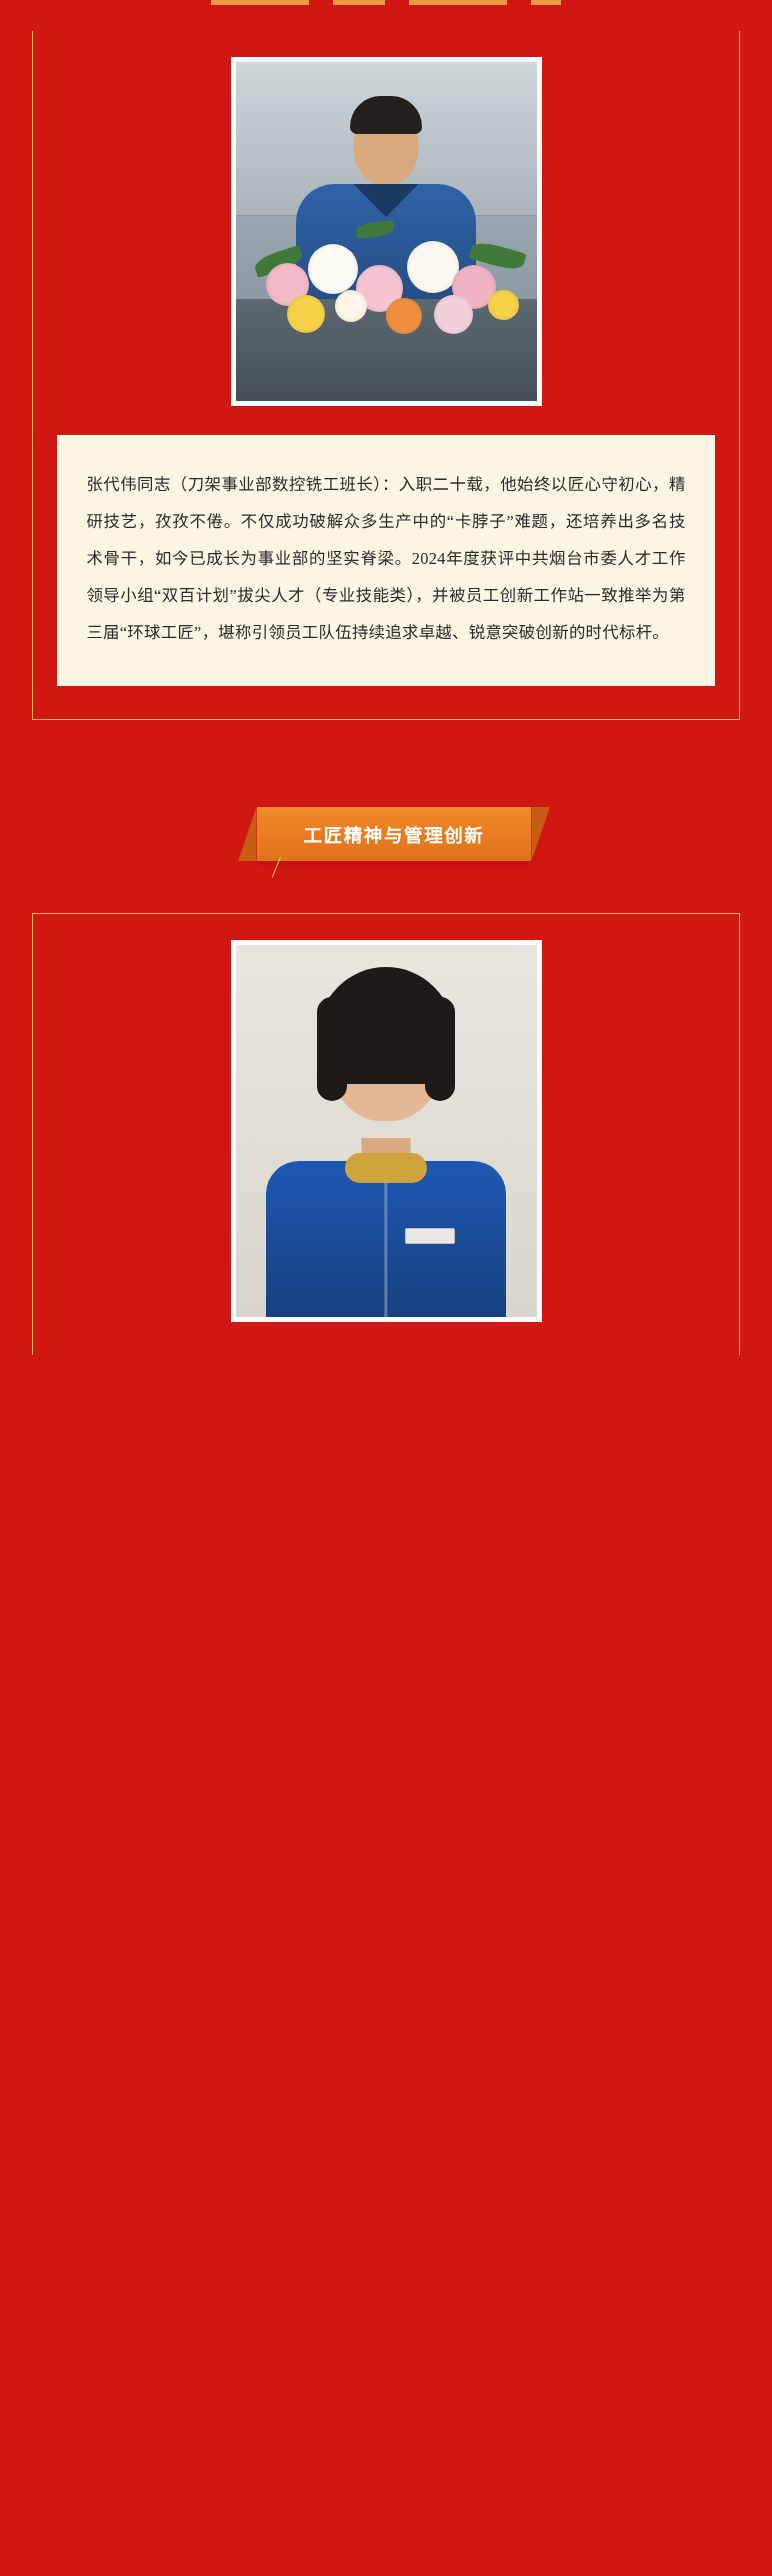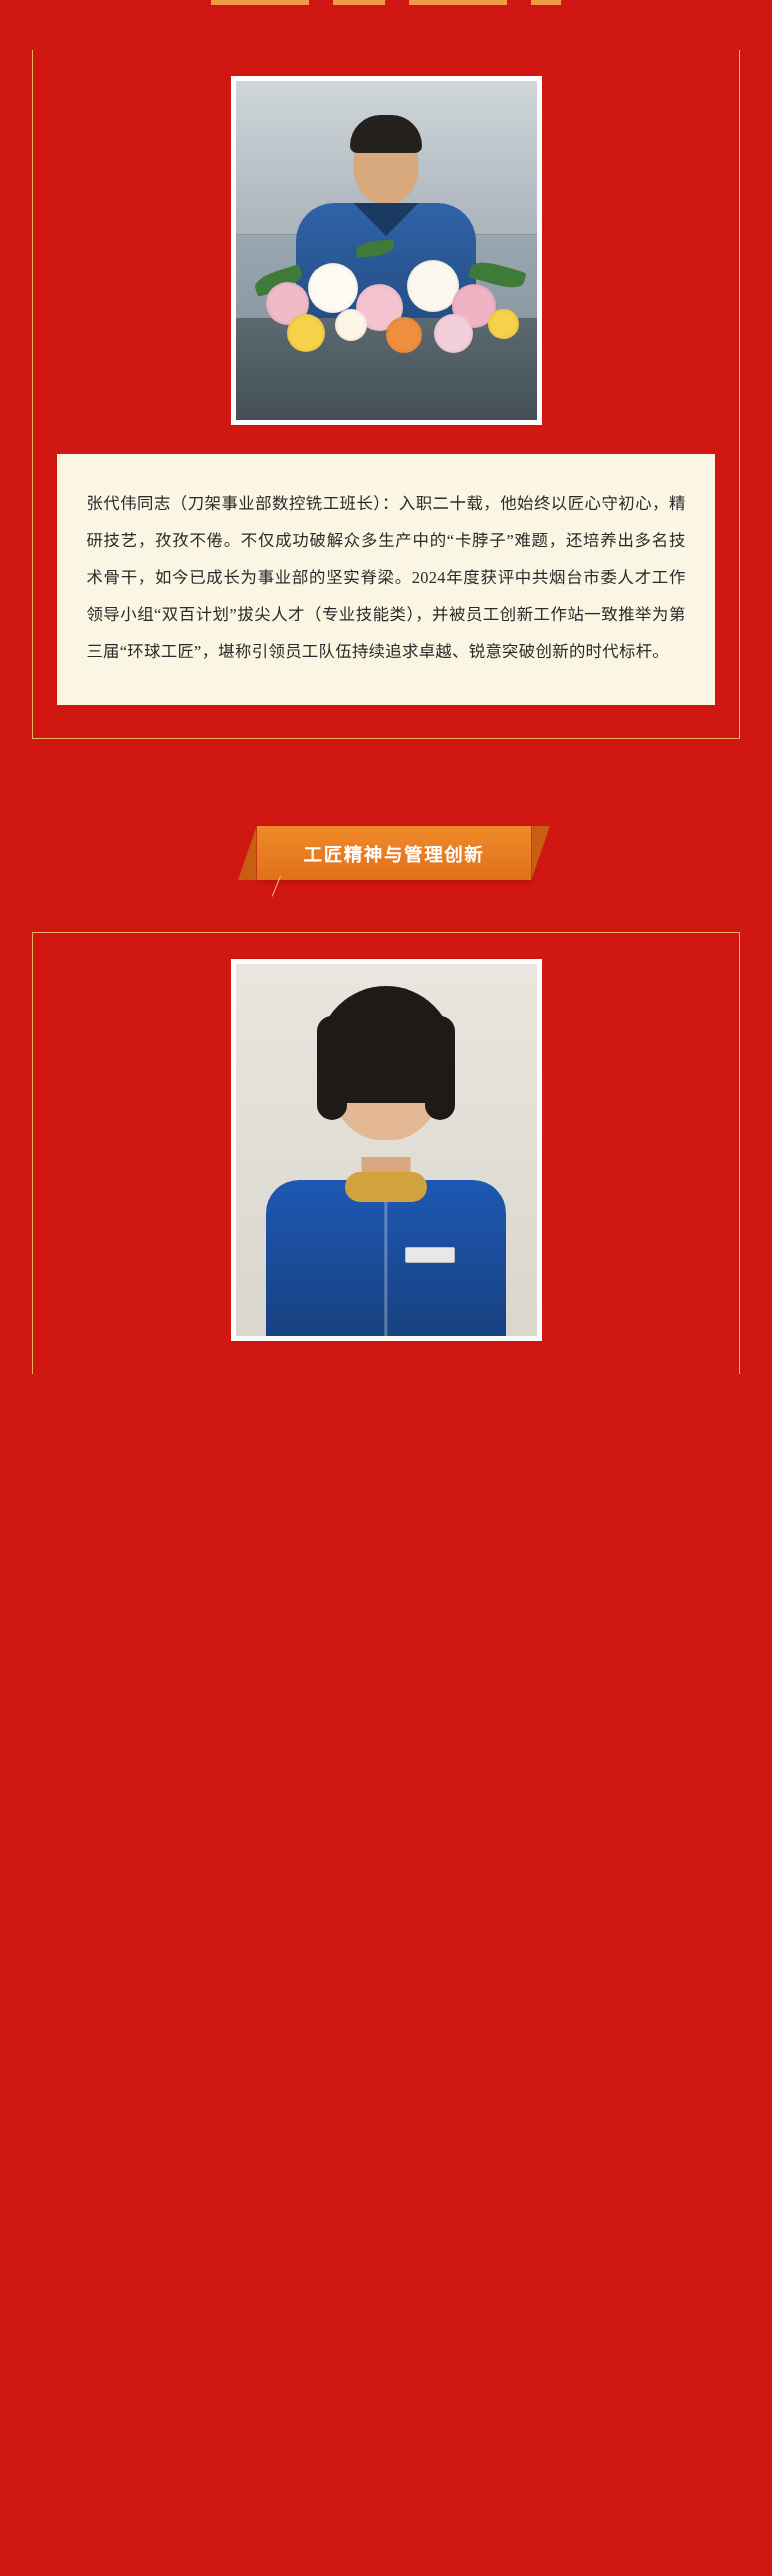--- a/index.html
+++ b/index.html
@@ -263,21 +263,21 @@
 
 <div class="page">
 
   <div class="top-dashes">
     <span class="dash"></span>
     <span class="dash short"></span>
     <span class="dash"></span>
     <span class="dash tiny"></span>
   </div>
 
-  <div class="section" style="padding-top:50px;">
+  <div class="section" style="padding-top:31px;">
     <div class="frame no-top-border">
 
       <div class="photo-wrap">
         <div class="photo portrait-a">
           <div class="ph1-bg"></div>
           <div class="ph1-wallpanel"></div>
           <div class="ph1-body"></div>
           <div class="ph1-head"></div>
           <div class="ph1-hair"></div>
           <div class="ph1-collar"></div>

